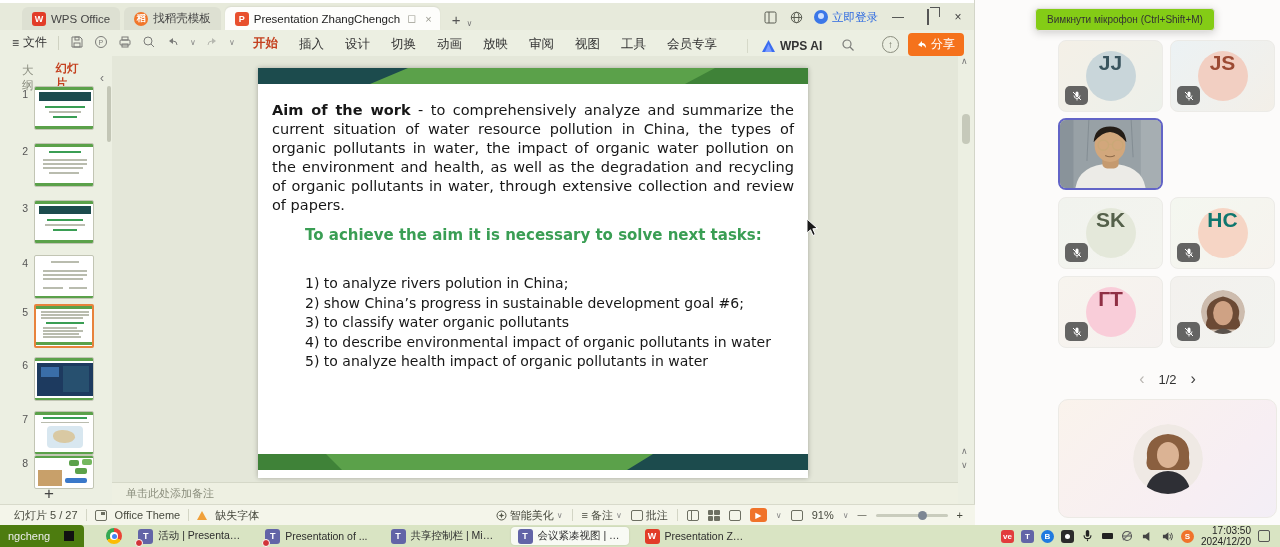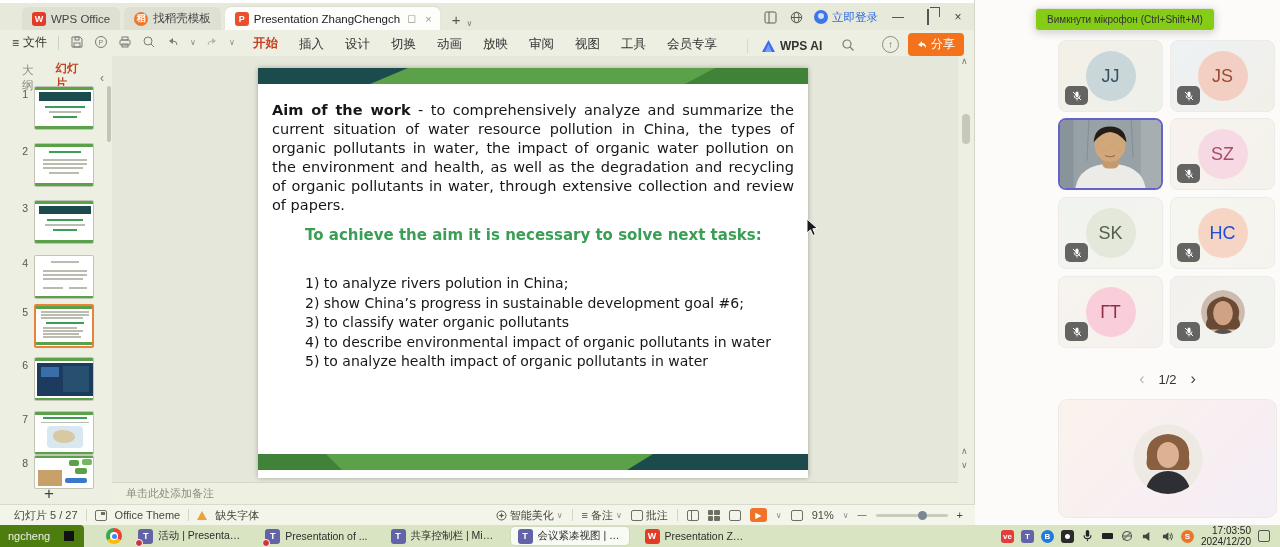--- a/index.html
+++ b/index.html
@@ -122,35 +122,35 @@
     font-size:8px; display:flex; align-items:center; justify-content:center; }
   #zoom-slider { width:72px; height:3px; background:#c9ccbd; border-radius:2px; position:relative; }
   #zoom-knob { position:absolute; left:42px; top:-3px; width:9px; height:9px; border-radius:50%; background:#7d8794; }
   .theme-ico { width:12px; height:11px; border:1px solid #6d6f62; border-radius:2px; position:relative; }
   .theme-ico:after { content:""; position:absolute; right:1px; top:1px; width:4px; height:3px; background:#6d6f62; }
 
   
   #meeting-panel { position:absolute; left:975px; top:0; width:305px; height:525px; background:#fcfbfa; }
   .tile { position:absolute; width:105px; height:72px; border-radius:8px; border:1px solid #ecebe7;
     display:flex; align-items:center; justify-content:center; overflow:hidden; }
-  .avatar-circle { width:50px; height:50px; border-radius:50%; display:flex; align-items:center;
-    justify-content:center; font-size:18px; font-weight:normal; }
+  .avatar-circle { width:50px; height:50px; border-radius:50%; display:flex; 
+    justify-content:center; font-size:21px; font-weight:bold; }
   .mic-badge { position:absolute; left:6px; bottom:6px; width:23px; height:19px; border-radius:5px;
     background:rgba(80,80,80,.88); display:flex; align-items:center; justify-content:center; }
   .p-jj { background:linear-gradient(135deg,#f4f0e7,#edf0ea); }
   .p-jj .avatar-circle { background:#c9d6da; color:#39545e; }
   .p-js { background:linear-gradient(135deg,#ecf2f4,#f3efe8); }
   .p-js .avatar-circle { background:#f2cfc2; color:#9c4a33; }
   .p-video { border:2.5px solid #6264c7; }
   .p-sz { background:linear-gradient(135deg,#f8f2ef,#f4f2ec); }
   .p-sz .avatar-circle { background:#f7d9e3; color:#aa4a66; }
   .p-sk { background:linear-gradient(135deg,#f1f3ee,#f4f4ef); }
   .p-sk .avatar-circle { background:#e4e8da; color:#54604a; }
   .p-hc { background:linear-gradient(135deg,#f4f7f0,#f6f3ee); }
-  .p-hc .avatar-circle { background:#f6d5c5; color:#1d4ed8; }
+  .p-hc .avatar-circle { background:#f6d5c5; color:#0f766e; }
   .p-gt { background:linear-gradient(135deg,#f7f4ee,#f5f1ef); }
   .p-gt .avatar-circle { background:#f9cdd9; color:#8f2f44; }
   .p-photo { background:linear-gradient(135deg,#f3f1ee,#f2f3ef); }
   .photo-circle { width:44px; height:44px; border-radius:50%; overflow:hidden; }
   #pagination { position:absolute; left:83px; top:370px; width:219px; text-align:center; font-size:13px;
     color:#333; display:flex; align-items:center; justify-content:center; gap:14px; }
   .pg-chevron { color:#b9b6b2; font-size:16px; }
   #big-tile { position:absolute; left:83px; top:399px; width:219px; height:119px; border-radius:10px;
     border:1px solid #eceae5; background:linear-gradient(135deg,#faf3ec,#f7eef3 70%,#f3eef6);
     display:flex; align-items:center; justify-content:center; }
@@ -573,33 +573,20 @@
         <rect x="44" y="36" width="17" height="16" rx="5" fill="#c59a6f"></rect>
         <ellipse cx="52" cy="27" rx="16" ry="18" fill="#d2a77c"></ellipse>
         <path d="M35 24 Q36 7 52 7 Q68 7 69 24 Q60 13 52 13 Q44 13 35 24 Z" fill="#241d17"></path>
         <circle cx="45" cy="27" r="5.5" fill="none" stroke="#caa877" stroke-width="1.4"></circle>
         <circle cx="60" cy="27" r="5.5" fill="none" stroke="#caa877" stroke-width="1.4"></circle>
         <line x1="50.5" y1="26" x2="54.5" y2="26" stroke="#caa877" stroke-width="1.2"></line>
         <path d="M47 38 Q52 41 57 38" stroke="#8d6a49" stroke-width="1.2" fill="none"></path>
       </svg>
     </div>
 
-    <div class="tile p-sz" style="left:195px;top:118px">
-      <div class="avatar-circle">
-          <span>SZ</span>
-        </div>
-      <div class="mic-badge">
-        <svg width="12" height="12" viewBox="0 0 24 24">
-            <path d="M12 3a3 3 0 0 1 3 3v5a3 3 0 0 1-6 0V6a3 3 0 0 1 3-3z" fill="#fff"></path>
-            <path d="M6 11a6 6 0 0 0 12 0" stroke="#fff" stroke-width="1.8" fill="none"></path>
-            <path d="M12 17v4" stroke="#fff" stroke-width="1.8"></path>
-            <path d="M4 4l16 16" stroke="#fff" stroke-width="2"></path>
-          </svg>
-      </div>
-    </div>
 
     <div class="tile p-sk" style="left:83px;top:197px">
       <div class="avatar-circle">
           <span>SK</span>
         </div>
       <div class="mic-badge">
         <svg width="12" height="12" viewBox="0 0 24 24">
             <path d="M12 3a3 3 0 0 1 3 3v5a3 3 0 0 1-6 0V6a3 3 0 0 1 3-3z" fill="#fff"></path>
             <path d="M6 11a6 6 0 0 0 12 0" stroke="#fff" stroke-width="1.8" fill="none"></path>
             <path d="M12 17v4" stroke="#fff" stroke-width="1.8"></path>

